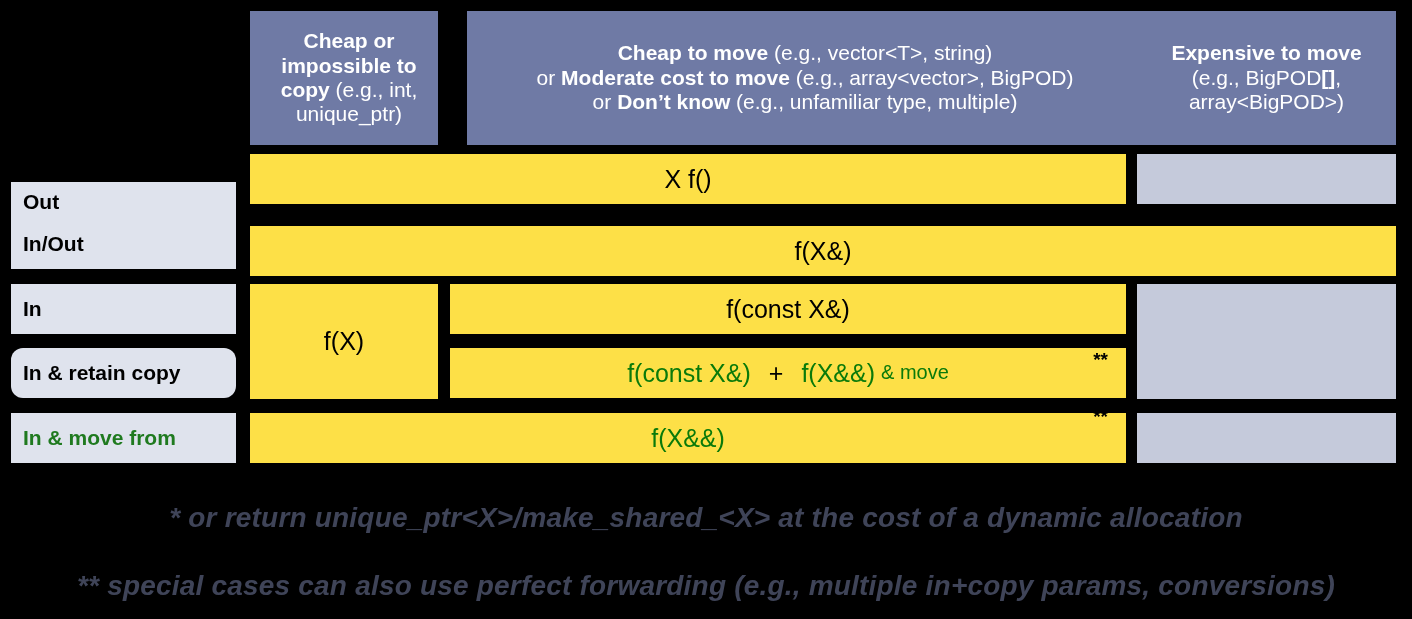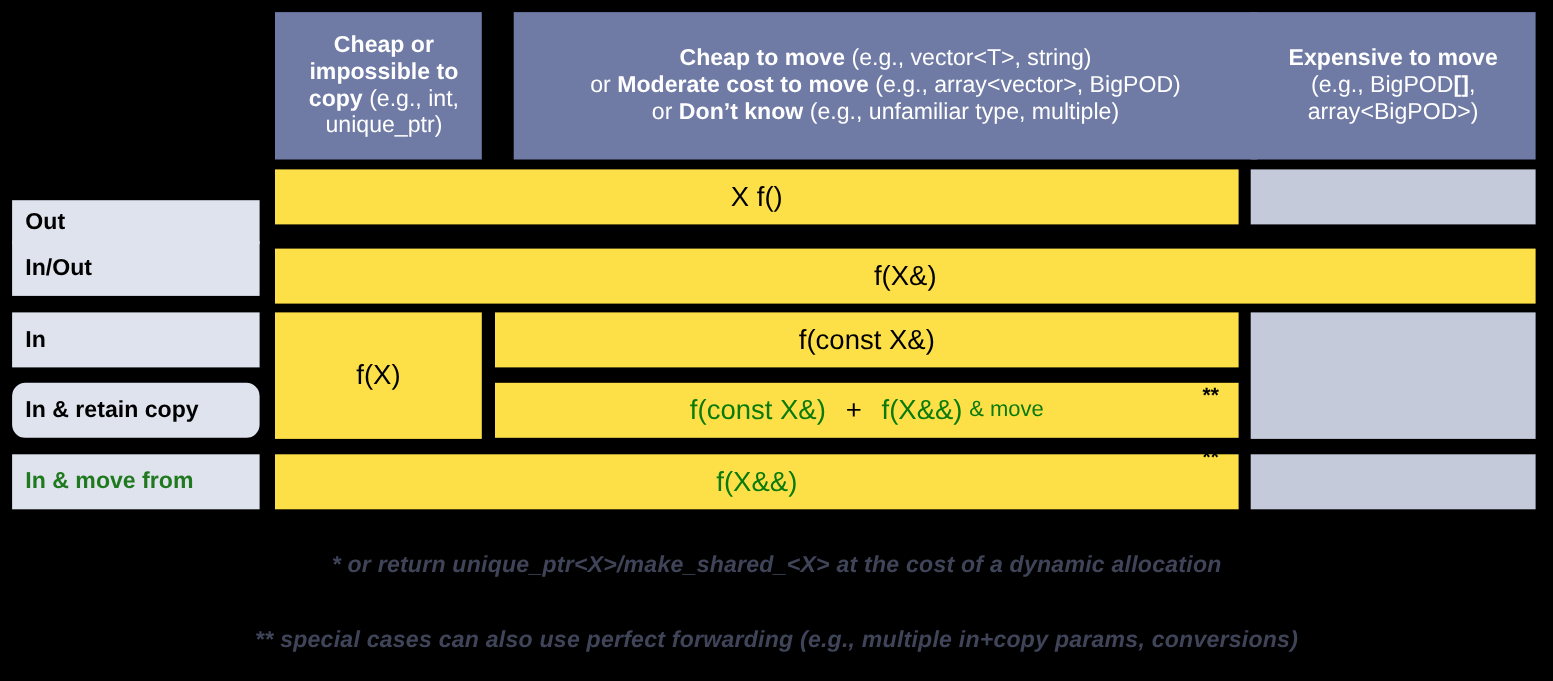--- a/index.html
+++ b/index.html
@@ -91,21 +91,21 @@
 
   
   .footnote {
     position: absolute;
     left: 0;
     width: 1412px;
     text-align: center;
     color: #3f4458;
     font-style: italic;
     font-weight: bold;
-    font-size: 21px;
+    font-size: 28px;
     letter-spacing: 0.2px;
   }
 </style>
 </head>
 <body>
 
 <div id="sheet">
 
   <div class="cell corner" style="left:11px; top:11px; width:225px; height:134px;"></div>
 

